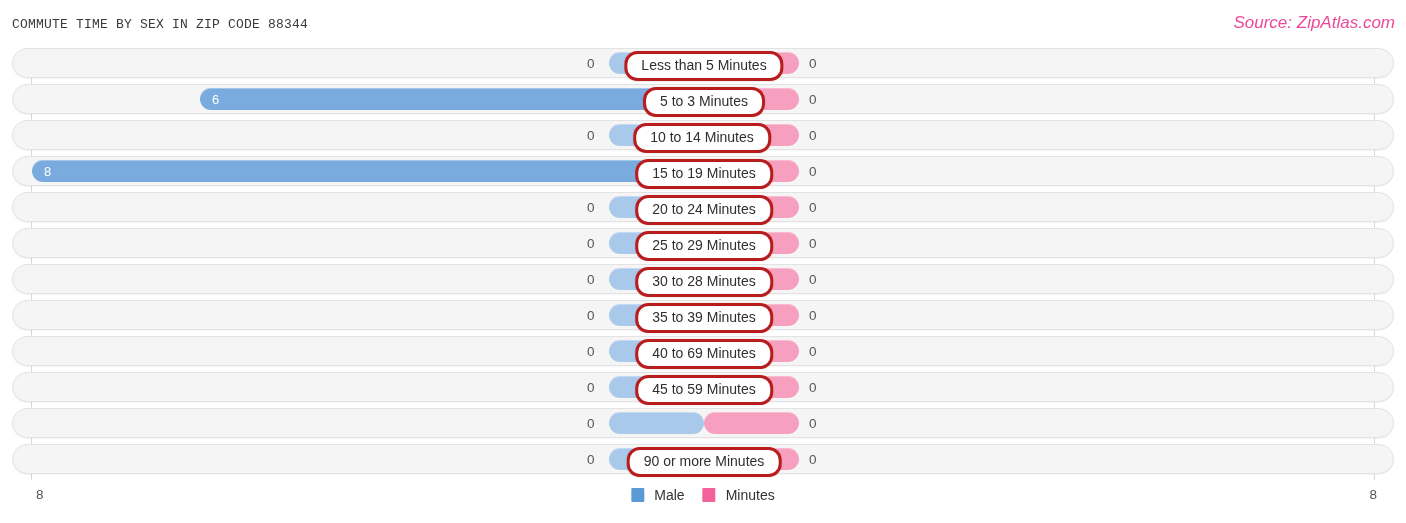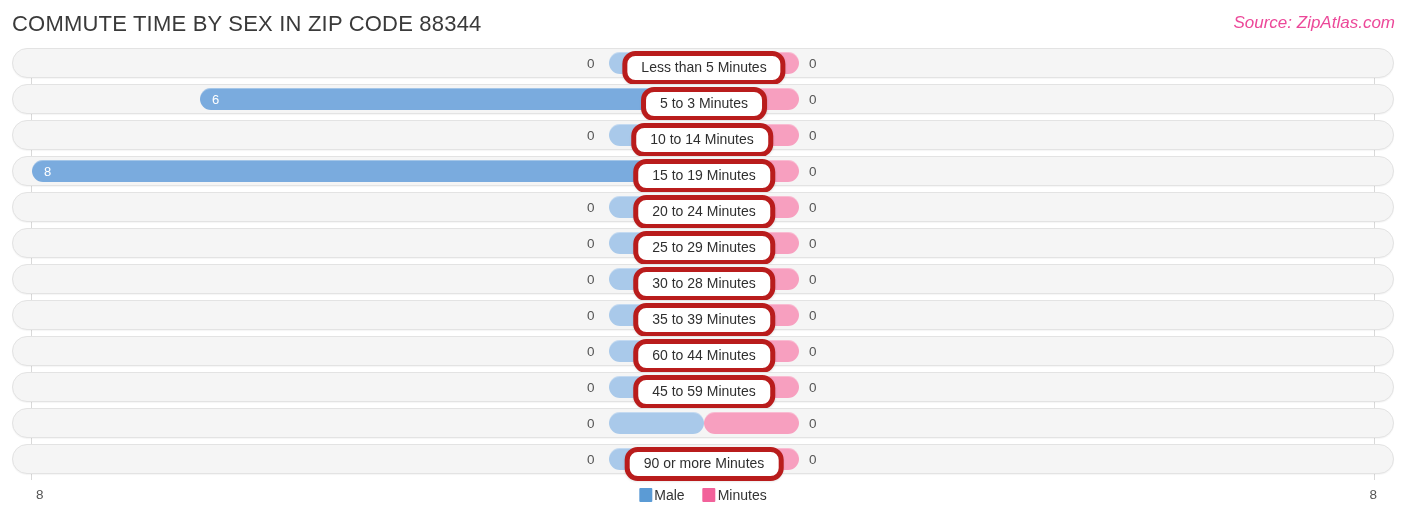--- a/index.html
+++ b/index.html
@@ -17,26 +17,27 @@
   }
 
   
   .header {
     position: relative;
     height: 46px;
   }
   .chart-title {
     position: absolute;
     left: 12px;
-    top: 11px;
-    font-size: 22px;
+    top: 17px;
+    font-size: 13px;
     font-weight: 400;
     letter-spacing: 0.2px;
     color: #3a3a3a;
     white-space: nowrap;
+    font-family: Liberation Mono, monospace;
   }
   .source-note {
     position: absolute;
     right: 11px;
     top: 13px;
     font-size: 17px;
     font-style: italic;
     color: #ec4899;
     white-space: nowrap;
   }
@@ -118,21 +119,21 @@
   }
 
   
   .cat-pill {
     position: absolute;
     top: 2px;
     height: 24px;
     line-height: 23px;
     transform: translateX(-50%);
     background: #ffffff;
-    border: 5px solid #b91c1c;
+    border: 3px solid #b91c1c;
     border-radius: 13px;
     padding: 0 14px;
     font-size: 14px;
     color: #2f2f2f;
     white-space: nowrap;
     box-shadow: 0 1px 2px rgba(0,0,0,0.08);
   }
 
   
   .footer {
@@ -157,21 +158,21 @@
     top: 5px;
     transform: translateX(-50%);
     display: flex;
     align-items: center;
     gap: 18px;
     white-space: nowrap;
   }
   .legend-item {
     display: flex;
     align-items: center;
-    gap: 2px;
+    gap: 10px;
   }
   .legend-swatch {
     width: 13px;
     height: 14px;
     border-radius: 1px;
     display: inline-block;
   }
   .legend-label {
     font-size: 14px;
     color: #333333;
@@ -260,21 +261,21 @@
           <div class="val" style="left: 796px;">0</div>
           <div class="cat-pill" style="left: 691px;">35 to 39 Minutes</div>
         </div>
       </div>
       <div class="row">
         <div class="track">
           <div class="bar male zero" style="left: 596px; width: 95px;"></div>
           <div class="val" style="left: 574px;">0</div>
           <div class="bar female" style="left: 691px; width: 95px;"></div>
           <div class="val" style="left: 796px;">0</div>
-          <div class="cat-pill" style="left: 691px;">60 to 44 Minutes</div>
+          <div class="cat-pill" style="left: 691px;">40 to 69 Minutes</div>
         </div>
       </div>
       <div class="row">
         <div class="track">
           <div class="bar male zero" style="left: 596px; width: 95px;"></div>
           <div class="val" style="left: 574px;">0</div>
           <div class="bar female" style="left: 691px; width: 95px;"></div>
           <div class="val" style="left: 796px;">0</div>
           <div class="cat-pill" style="left: 691px;">45 to 59 Minutes</div>
         </div>

